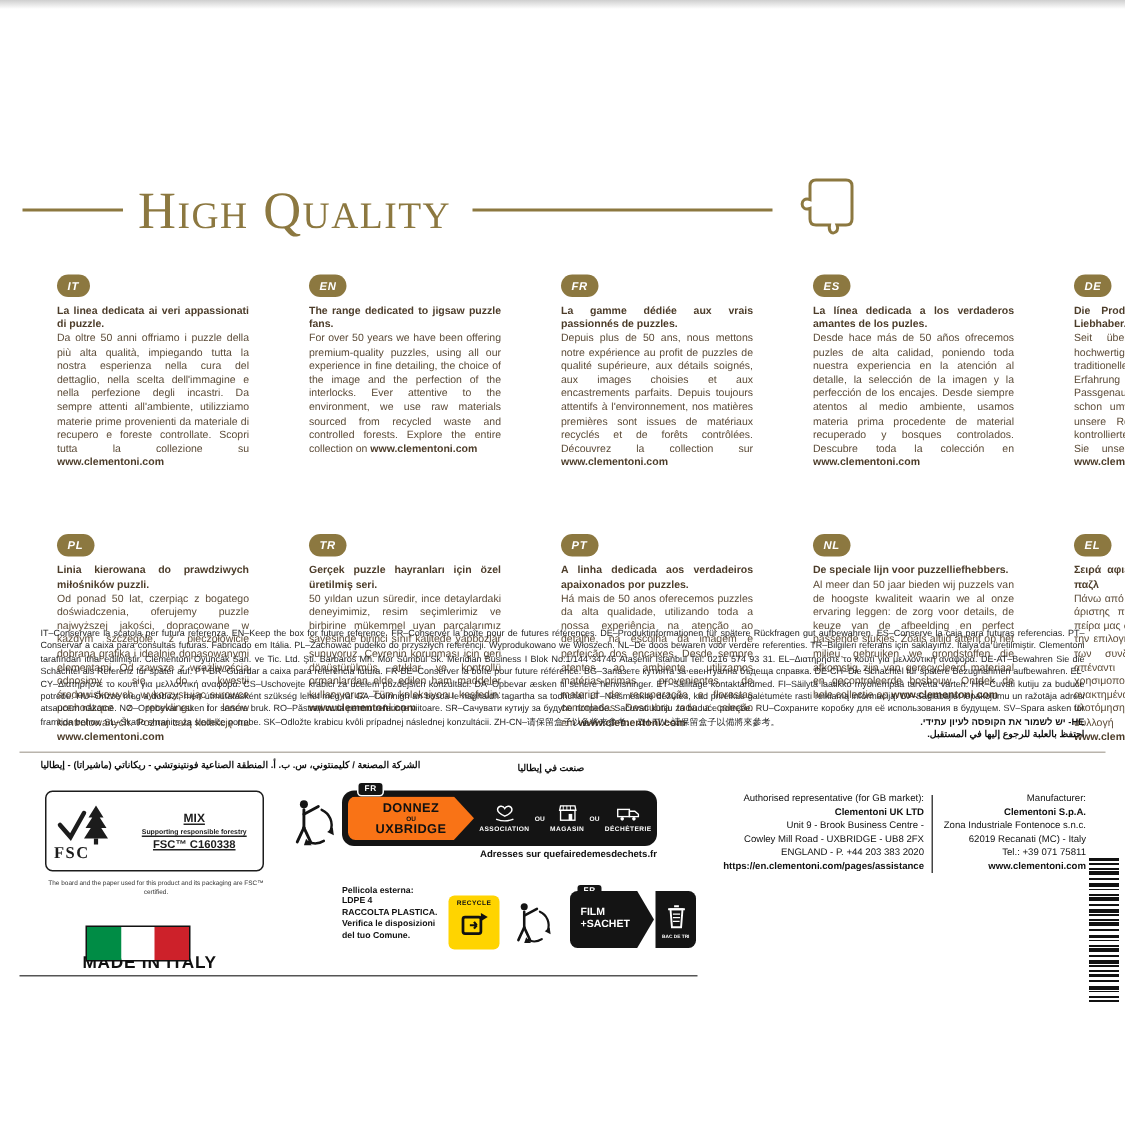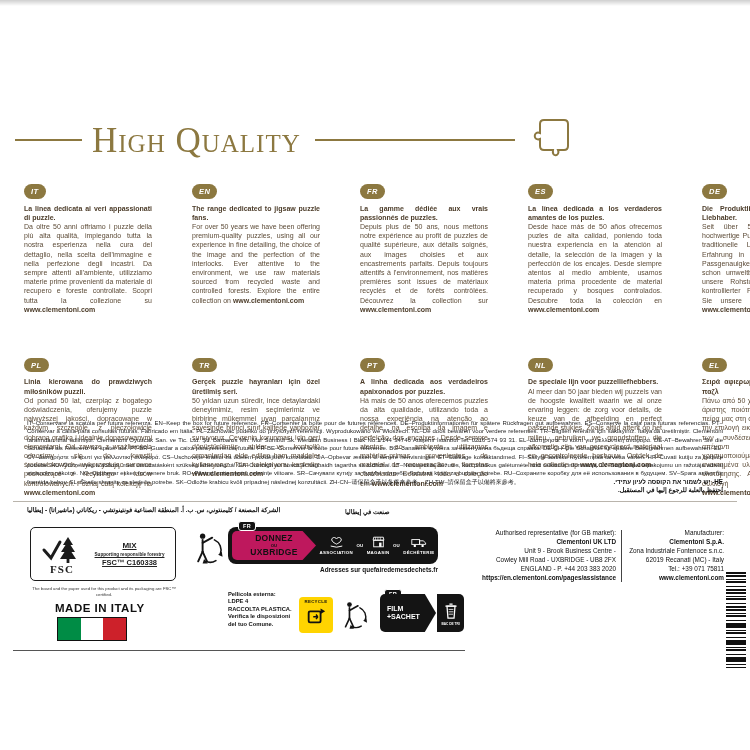--- a/index.html
+++ b/index.html
@@ -14,21 +14,21 @@
   .rule{height:2px;background:#8c7840;}
   .rule.left{width:67px;margin-right:10px;}
   .rule.right{width:200px;margin-left:14px;}
   .t-main{font-family:Liberation Serif, serif;font-variant:small-caps;
           font-size:35px;color:#8c7840;letter-spacing:1px;line-height:1;}
   .t-sub{font-family:"Liberation Serif",serif;font-size:18px;letter-spacing:6px;
          color:#8c7840;margin-left:14px;margin-top:6px;line-height:1;}
   .puzzle-ic{margin-left:12px;}
 
   
-  .langs{position:absolute;top:180px;left:24px;width:694px;display:grid;
+  .langs{position:absolute;top:180px;left:38px;width:694px;display:grid;
          grid-template-columns:128px 128px 128px 134px 132px;column-gap:11px;row-gap:16px;gap:40px;}
   .badge{display:inline-block;background:#8c7840;color:#fff;font-weight:bold;
          font-size:7.5px;letter-spacing:.5px;padding:3px 7px 2.5px;border-radius:9px;}
   .ltext{font-size:7px;line-height:9.2px;color:#5c4b37;text-align:justify;margin:5px 0 0;}
   .ltext .hd{display:block;color:#4c3c29;}
   .ltext .lnk{color:#4c3c29;}
 
   
   .fineprint-wrap{position:absolute;top:419px;left:27px;width:696px;}
   .fineprint{font-size:6px;line-height:8.4px;color:#262626;text-align:justify;margin:0;}
@@ -37,42 +37,42 @@
   .rtl-line.hebrew{margin-top:-8.4px;}
   .divider{height:1px;background:#b9b4ac;margin:6px -14px 4px;}
   .arabic-row{position:relative;height:16px;}
   .ar-left{position:absolute;left:0;top:0;direction:rtl;font-size:6.3px;font-weight:bold;color:#111;}
   .ar-mid{position:absolute;left:318px;top:2px;direction:rtl;font-size:6.3px;font-weight:bold;color:#111;}
 
   
   .fsc-box{position:absolute;left:30px;top:527px;width:146px;height:54px;
            border:1.6px solid #1c1c1c;border-radius:5px;display:flex;align-items:center;
            padding:3px 5px;box-sizing:border-box;}
-  .fsc-mark{display:flex;flex-direction:column;align-items:center;width:52px;}
+  .fsc-mark{display:flex;flex-direction:column;align-items:flex-start;width:52px;}
   .fsc-acro{font-family:"Liberation Serif",serif;font-weight:bold;font-size:11px;
             letter-spacing:1px;color:#1c1c1c;line-height:1;}
   .fsc-right{flex:1;display:flex;flex-direction:column;align-items:center;text-align:center;
              border-left:1px solid #fff;text-decoration:underline;}
   .fsc-mix{font-size:8px;font-weight:bold;color:#1c1c1c;}
   .fsc-sup{font-size:4.6px;font-weight:bold;color:#1c1c1c;margin:1.5px 0;}
   .fsc-cert{font-size:7.5px;font-weight:bold;color:#1c1c1c;}
   .fsc-cap{position:absolute;left:26px;top:586px;width:156px;text-align:center;
            font-size:4.3px;line-height:5.6px;color:#333;}
-  .mii{position:absolute;left:55px;top:602px;font-size:11.5px;font-weight:bold;
+  .mii{position:absolute;left:55px;top:636px;font-size:11.5px;font-weight:bold;
        letter-spacing:.5px;color:#111;}
   .flag{position:absolute;left:57px;top:617px;width:68px;height:22px;display:flex;}
   .flag span{flex:1;}
 
   .triman-big{position:absolute;left:193px;top:531px;}
   .donnez-blk{position:absolute;left:228px;top:527px;width:210px;height:37px;
               background:#141414;border-radius:8px;display:flex;align-items:center;}
   .fr-badge{position:absolute;top:-6px;left:10px;background:#141414;color:#fff;
             font-size:5.5px;font-weight:bold;padding:1px 4px;border-radius:3px;
             border:1px solid #fff;letter-spacing:.5px;}
-  .donnez-arrow{background:#be185d;width:84px;height:29px;margin-left:4px;
+  .donnez-arrow{background:#f97316;width:84px;height:29px;margin-left:4px;
                 clip-path:polygon(0 0,84% 0,100% 50%,84% 100%,0 100%);
                 display:flex;flex-direction:column;align-items:center;justify-content:center;
                 border-radius:5px 0 0 5px;}
   .dz1,.dz3{font-size:8.5px;font-weight:bold;color:#111;line-height:1;letter-spacing:.3px;}
   .dz2{font-size:4.3px;font-weight:bold;color:#111;line-height:1.25;}
   .opts{flex:1;display:flex;align-items:center;justify-content:space-evenly;}
   .opt{display:flex;flex-direction:column;align-items:center;color:#fff;}
   .opt .lbl{font-size:4.4px;font-weight:bold;letter-spacing:.3px;margin-top:1.5px;}
   .sep-ou{color:#fff;font-size:4.4px;font-weight:bold;}
   .adresses{position:absolute;left:248px;top:566px;width:190px;text-align:right;

